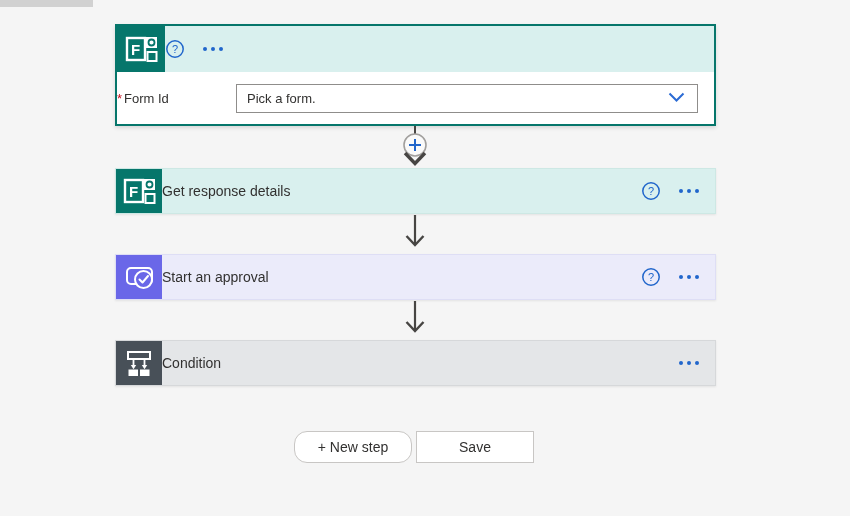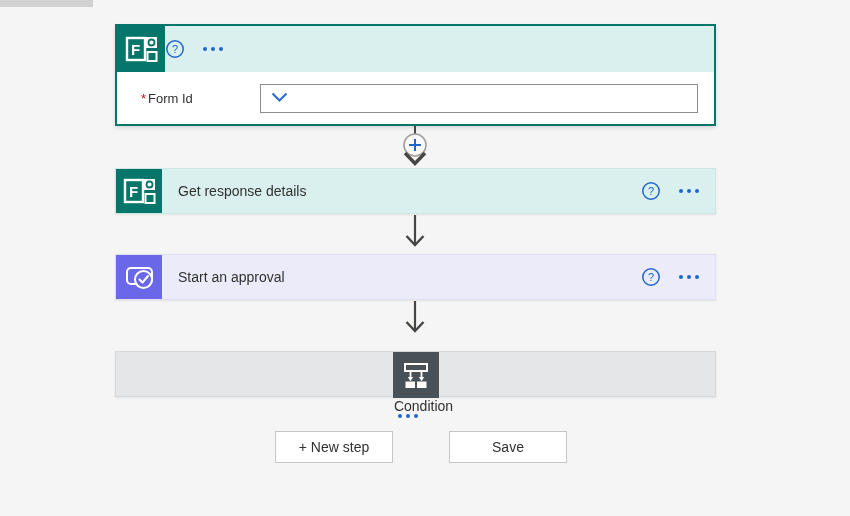--- a/index.html
+++ b/index.html
@@ -20,40 +20,40 @@
   .action-card{height:46px;}
   .card .icon{
     width:48px;height:100%;flex:0 0 48px;
     display:flex;align-items:center;justify-content:center;
   }
   .action-card .icon{width:46px;flex:0 0 46px;}
   .icon svg{display:block;}
   .icon.teal{background:#06766b;}
   .icon.purple{background:#6a67e8;}
   .icon.dark{background:#485058;}
-  .card .title{margin-left:16px;font-size:14px;color:#323130;white-space:nowrap;}
+  .card .title{font-size:14px;color:#323130;white-space:nowrap;}
   .card .spacer{flex:1;}
   .help{width:20px;height:20px;margin-right:18px;cursor:pointer;}
   .menu{display:flex;gap:4px;align-items:center;margin-right:16px;cursor:pointer;height:20px;}
   .menu i{width:4px;height:4px;border-radius:50%;background:#2166cb;display:block;}
 
   .bg-teal{background:#d9f0ee;border:1px solid #cde8e4;}
   .bg-lavender{background:#ebebfa;border:1px solid #dedef5;text-align:center;}
   .bg-gray{background:#e4e6e8;border:1px solid #d6d8da;}
 
   
   .trigger-card{
     position:absolute;left:115px;top:24px;width:601px;height:102px;box-sizing:border-box;
     border:2px solid #06766b;background:#fff;
     box-shadow:0 2px 4px rgba(0,0,0,.12);
   }
   .trigger-header{display:flex;align-items:center;height:46px;background:#d9f0ee;}
   .trigger-header .icon{width:48px;height:46px;flex:0 0 48px;background:#06766b;
     display:flex;align-items:center;justify-content:center;}
-  .trigger-body{height:52px;background:#fff;display:flex;align-items:center;padding-left:24px;box-sizing:border-box;}
+  .trigger-body{height:52px;background:#fff;display:flex;align-items:center;box-sizing:border-box;}
   .field-label{width:119px;font-size:13px;flex:0 0 119px;}
   .required{color:#c50f1f;margin-right:2px;}
   .dropdown{
     flex:1;margin-right:16px;height:29px;box-sizing:border-box;
     border:1px solid #8f8d8b;background:#fff;
     display:flex;align-items:center;padding:0 12px 0 10px;cursor:pointer;
   }
   .dropdown .value{flex:1;font-size:13px;color:#323130;}
 
   
@@ -94,20 +94,21 @@
         <i></i>
         <i></i>
         <i></i>
       </div>
   </div>
   <div class="trigger-body">
     <div class="field-label">
       <span class="required">*</span><span>Form Id</span>
     </div>
     <div class="dropdown">
+      <span class="value">Pick a form.</span>
       <span>
         <svg width="17" height="11" viewBox="0 0 17 11">
           <path d="M1.5 1.5 L8.5 8.5 L15.5 1.5" fill="none" stroke="#2b6bd4" stroke-width="2"></path>
         </svg>
       </span>
     </div>
   </div>
 </div>
 
 <div class="connector" style="left:414px;top:126px;width:2px;height:8px;background:#474543;"></div>
@@ -178,35 +179,35 @@
     </div>
 </div>
 
 <div class="connector" style="left:401px;top:301px;">
   <svg width="28" height="37" viewBox="0 0 28 37">
     <line x1="14" y1="0" x2="14" y2="29" stroke="#474543" stroke-width="2.2"></line>
     <path d="M5.5 21 L14 30 L22.5 21" fill="none" stroke="#474543" stroke-width="2.4"></path>
   </svg>
 </div>
 
-<div class="card action-card bg-gray" style="top:351px;flex-direction:column;">
+<div class="card action-card bg-gray" style="top:340px;">
   <div class="icon dark">
     <svg width="46" height="46" viewBox="0 0 46 46">
       <rect x="12" y="12" width="22" height="7" fill="none" stroke="#fff" stroke-width="2"></rect>
       <line x1="17.5" y1="19" x2="17.5" y2="26" stroke="#fff" stroke-width="1.8"></line>
       <polygon points="14.8,25 20.2,25 17.5,29.3" fill="#fff"></polygon>
       <line x1="28.5" y1="19" x2="28.5" y2="26" stroke="#fff" stroke-width="1.8"></line>
       <polygon points="25.8,25 31.2,25 28.5,29.3" fill="#fff"></polygon>
       <rect x="12.5" y="29.5" width="9.5" height="6.5" fill="#fff"></rect>
       <rect x="24" y="29.5" width="9.5" height="6.5" fill="#fff"></rect>
     </svg>
   </div>
   <div class="title">Condition</div>
   <div class="spacer"></div>
   <div class="menu">
       <i></i>
       <i></i>
       <i></i>
     </div>
 </div>
 
-<button class="btn" style="left:275px;">+ New step</button>
-<button class="btn" style="left:449px;">Save</button>
+<button class="btn" style="left:294px;border-radius:13px;">+ New step</button>
+<button class="btn" style="left:416px;">Save</button>
 
 </body></html>

